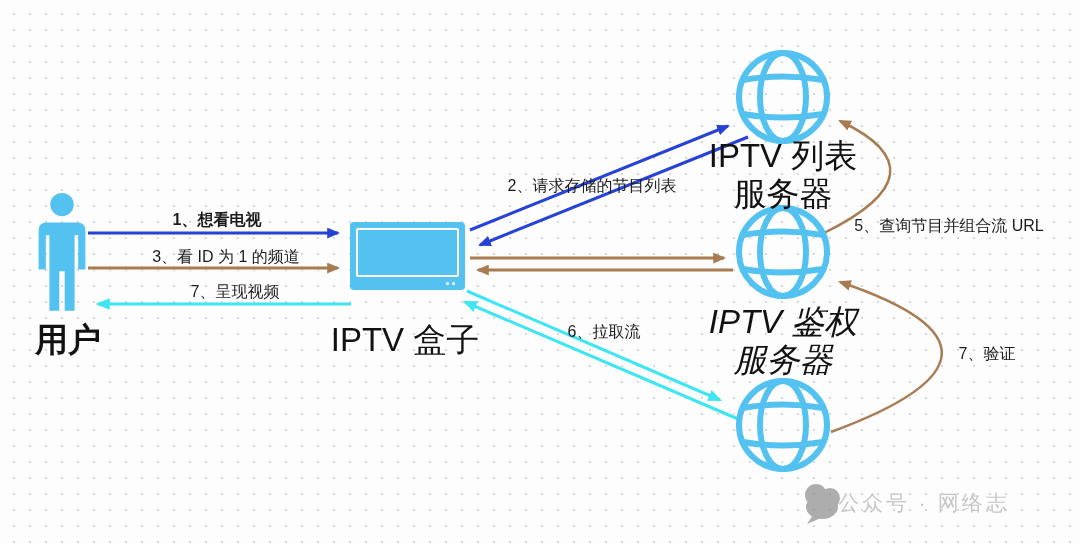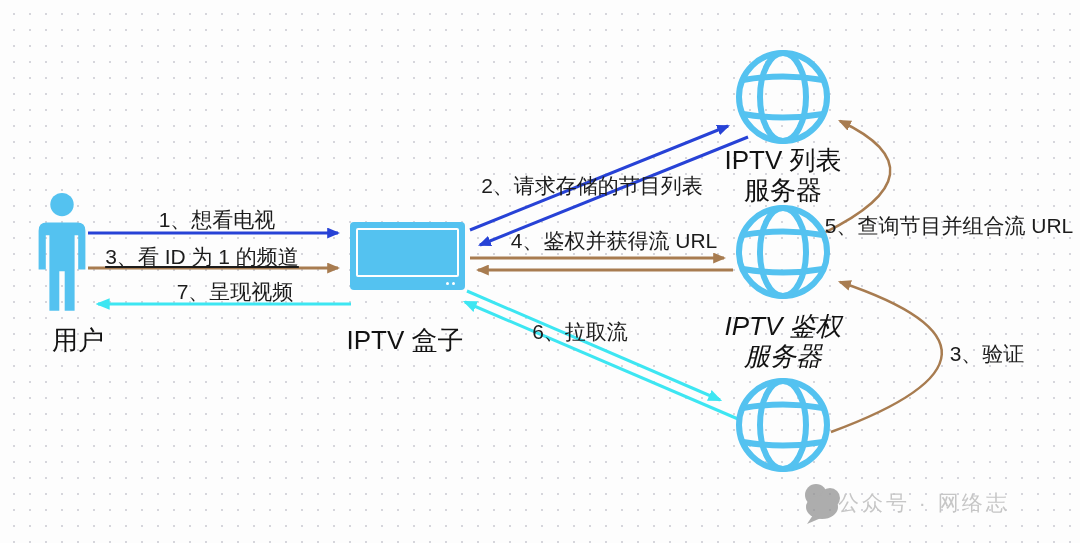--- a/index.html
+++ b/index.html
@@ -35,29 +35,29 @@
        background:var(--c-icon);border-radius:4px;z-index:2;}
   #stb .screen{position:absolute;left:6px;top:6px;right:6px;bottom:13px;
        border:2.5px solid #ffffff;border-radius:2px;}
   #stb .dot{position:absolute;width:3px;height:3px;border-radius:50%;
        background:#ffffff;bottom:5px;}
   #stb .dot.d1{right:16px;}
   #stb .dot.d2{right:10px;}
 
   
   .edge-label{position:absolute;transform:translate(-50%,-50%);
-      font-size:21px;color:var(--c-text);white-space:nowrap;z-index:3;}
+      font-size:16px;color:var(--c-text);white-space:nowrap;z-index:3;}
   .node-label{position:absolute;transform:translate(-50%,-50%);
-      font-size:26px;color:#121212;white-space:pre-line;text-align:center;
+      font-size:33px;color:#121212;white-space:pre-line;text-align:center;
       line-height:1.16;z-index:3;}
-  #lbl-e1{left:217px;top:220px;} #lbl-e2{left:592px;top:186px;}
-  #lbl-e3{left:202px;top:257px;text-decoration:underline;} #lbl-e4{left:614px;top:241px;}
-  #lbl-e5{left:949px;top:178px;margin-top:48px;} #lbl-e6{left:580px;top:332px;}
+  #lbl-e1{left:217px;top:220px;font-weight:bold;} #lbl-e2{left:592px;top:186px;}
+  #lbl-e3{left:226px;top:257px;} #lbl-e4{left:614px;top:241px;}
+  #lbl-e5{left:949px;top:178px;margin-top:48px;} #lbl-e6{left:604px;top:332px;}
   #lbl-e7{left:987px;top:354px;} #lbl-e8{left:235px;top:292px;}
-  #lbl-user{left:78px;top:340px;} #lbl-stb{left:405px;top:340px;}
+  #lbl-user{left:68px;top:340px;font-weight:bold;} #lbl-stb{left:405px;top:340px;}
   #lbl-list{left:783px;top:175px;} #lbl-auth{left:783px;top:341px;font-style:italic;}
   #lbl-stream{left:783px;top:506px;}
 
   
   #watermark-text{position:absolute;left:838px;top:489px;z-index:2;
       font-size:21px;letter-spacing:3px;color:var(--c-watermark);white-space:nowrap;}
   #watermark-logo{position:absolute;left:803px;top:483px;width:38px;height:42px;z-index:2;opacity:.72;}
   #watermark-logo .b{fill:#8f8f8f;}
 </style>
 </head>
@@ -128,24 +128,23 @@
   <div id="lbl-user" class="node-label">用户</div>
   <div id="lbl-stb" class="node-label">IPTV 盒子</div>
   <div id="lbl-list" class="node-label">IPTV 列表
 服务器</div>
   <div id="lbl-auth" class="node-label">IPTV 鉴权
 服务器</div>
 
   <div id="lbl-e1" class="edge-label">1、想看电视</div>
   <div id="lbl-e2" class="edge-label">2、请求存储的节目列表</div>
   <div id="lbl-e3" class="edge-label">3、看 ID 为 1 的频道</div>
-  <div id="lbl-e4" class="edge-label">4、鉴权并获得流 URL</div>
   <div id="lbl-e5" class="edge-label">5、查询节目并组合流 URL</div>
   <div id="lbl-e6" class="edge-label">6、拉取流</div>
-  <div id="lbl-e7" class="edge-label">3、验证</div>
+  <div id="lbl-e7" class="edge-label">7、验证</div>
   <div id="lbl-e8" class="edge-label">7、呈现视频</div>
 
   <svg id="watermark-logo" viewBox="0 0 38 42">
     <circle class="b" cx="13" cy="12" r="11"></circle>
     <circle class="b" cx="27" cy="15" r="10"></circle>
     <ellipse class="b" cx="19" cy="24" rx="16" ry="12"></ellipse>
     <path class="b" d="M10 32 L4 41 L18 35 Z"></path>
   </svg>
   <div id="watermark-text">公众号 · 网络志</div>
 

